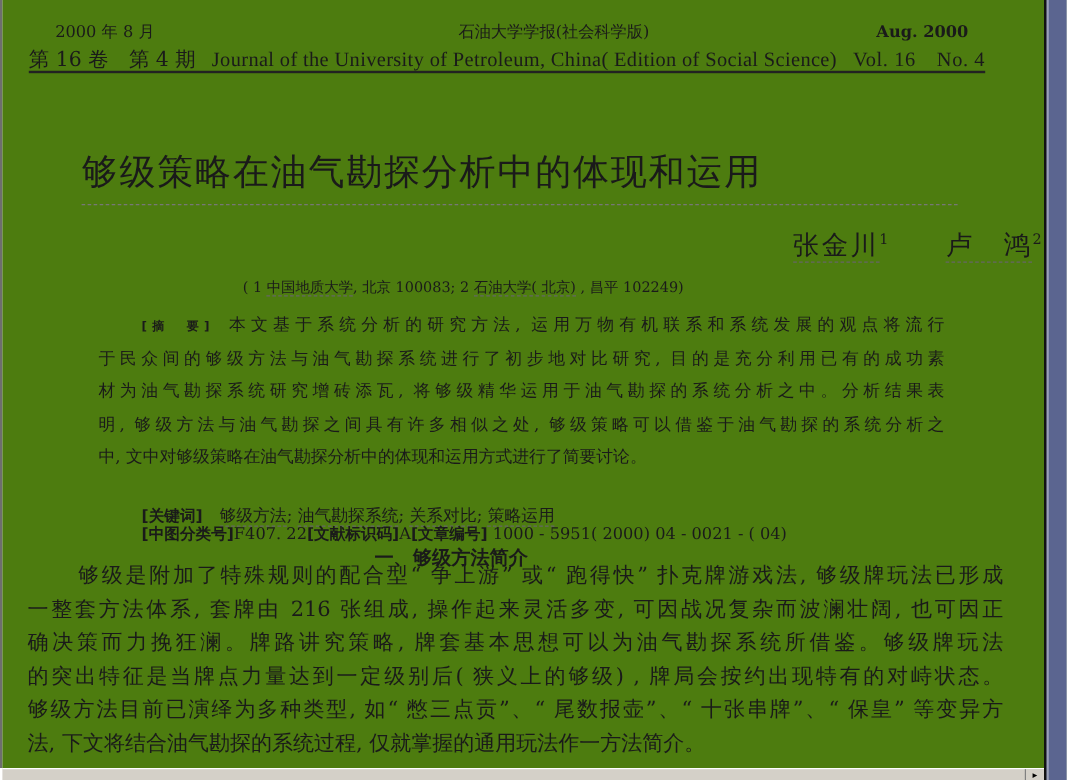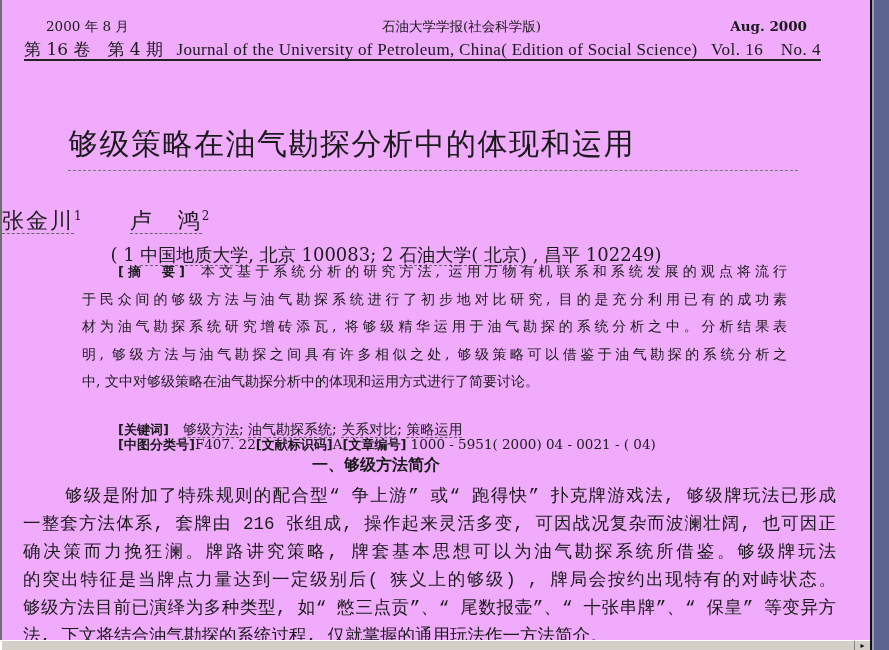--- a/index.html
+++ b/index.html
@@ -14,69 +14,68 @@
       background: #6e6e6e;
     }
     .right-frame {
       position: absolute; right: 0; top: 0; width: 17px; height: 650px;
       background: #5b6590;
       border-left: 2px solid #111;
       box-shadow: inset 2px 0 0 #9aa0b8;
     }
     .page {
       position: absolute; left: 2px; top: 0; width: 868px; height: 640px;
-      background: #f0abfc; overflow: hidden;
+      background: #4d7c0f; overflow: hidden;
     }
     .running-head { position: absolute; left: 22px; top: 18px; width: 797px; font-size: 13.5px; }
     .rh-row { display: flex; justify-content: space-between; align-items: baseline; height: 20px; }
     .rh-row1 .c1 { margin-left: 22px; }
     .rh-row1 .c2 { margin-left: 64px; }
     .rh-row1 .c3 { margin-right: 14px; font-weight: bold; }
     .rh-row2 { border-bottom: 2px solid #222; padding-bottom: 1px; font-size: 17px; }
     .rh-row2 .journal { font-family: "Liberation Serif", serif; letter-spacing: 0.3px; }
     .rh-row2 .issue-en { font-family: "Liberation Serif", serif; letter-spacing: 0.5px; }
 
     .title {
       position: absolute; left: 66px; top: 100px; width: 730px;
       font-family: "DejaVu Sans", sans-serif; font-size: 30px; letter-spacing: 1.5px;
       font-weight: normal; white-space: nowrap;
       border-bottom: 1px dashed #777; padding-bottom: 2px; line-height: 48px;
     }
     .authors {
-      position: absolute; left: 0; width: 868px; top: 206px; text-align: left;
+      position: absolute; left: 0; width: 868px; top: 190px; text-align: right;
       font-size: 22px; letter-spacing: 2px;
     }
     .authors .a { border-bottom: 1px dashed #666; }
     .authors sup { font-size: 12px; }
     .authors .gap { display: inline-block; width: 28px; }
     .affil {
       position: absolute; left: 0; width: 768px; top: 231px; text-align: center;
-      font-size: 18px;
-      margin-top: 12px;
+      font-size: 12px;
     }
     .affil .u { border-bottom: 1px dashed #666; }
 
     .abstract {
       position: absolute; left: 80px; top: 258px; width: 705px;
       font-size: 14px; line-height: 27.5px; text-align: justify;
     }
     .abstract .line { white-space: nowrap; height: 27.5px; overflow: hidden; text-align-last: justify; display: block; }
-    .abstract .lbl { font-family: "DejaVu Sans", sans-serif; font-weight: bold; font-size: 13px; margin-left: 36px; margin-right: 12px; }
+    .abstract .lbl { font-family: "DejaVu Sans", sans-serif; font-weight: bold; font-size: 10px; margin-left: 36px; margin-right: 12px; }
     .kw { position: absolute; left: 116px; top: 421px; font-size: 14px; white-space: nowrap; }
     .kw .lbl { font-family: "DejaVu Sans", sans-serif; font-weight: bold; font-size: 13px; margin-right: 14px; }
     .kw .u { border-bottom: 1px dashed #666; }
     .cls { position: absolute; left: 116px; top: 436px; font-size: 13.5px; white-space: nowrap; }
     .cls .lbl { font-family: "DejaVu Sans", sans-serif; font-weight: bold; font-size: 13px; }
     .section {
       position: absolute; left: 0; width: 748px; top: 455px; text-align: center;
       font-family: "DejaVu Sans", sans-serif; font-weight: bold; font-size: 16px;
     }
     .body-text {
-      position: absolute; left: 21px; top: 482px; width: 813px;
-      font-size: 17.5px; line-height: 28px; font-family: Liberation Mono, monospace;
+      position: absolute; left: 21px; top: 466px; width: 813px;
+      font-size: 17.5px; line-height: 28px;
     }
     .body-text .line { display: block; white-space: nowrap; text-align: justify; text-align-last: justify; height: 28px; overflow: hidden; }
     .body-text .indent { padding-left: 42px; }
 
     .hscroll {
       position: absolute; left: 2px; top: 640px; width: 868px; height: 10px;
       background: #d4d0c8; border-top: 1px solid #fff; box-sizing: border-box;
     }
     .hscroll-arrow {
       position: absolute; right: 0; top: 0; width: 16px; height: 10px;

